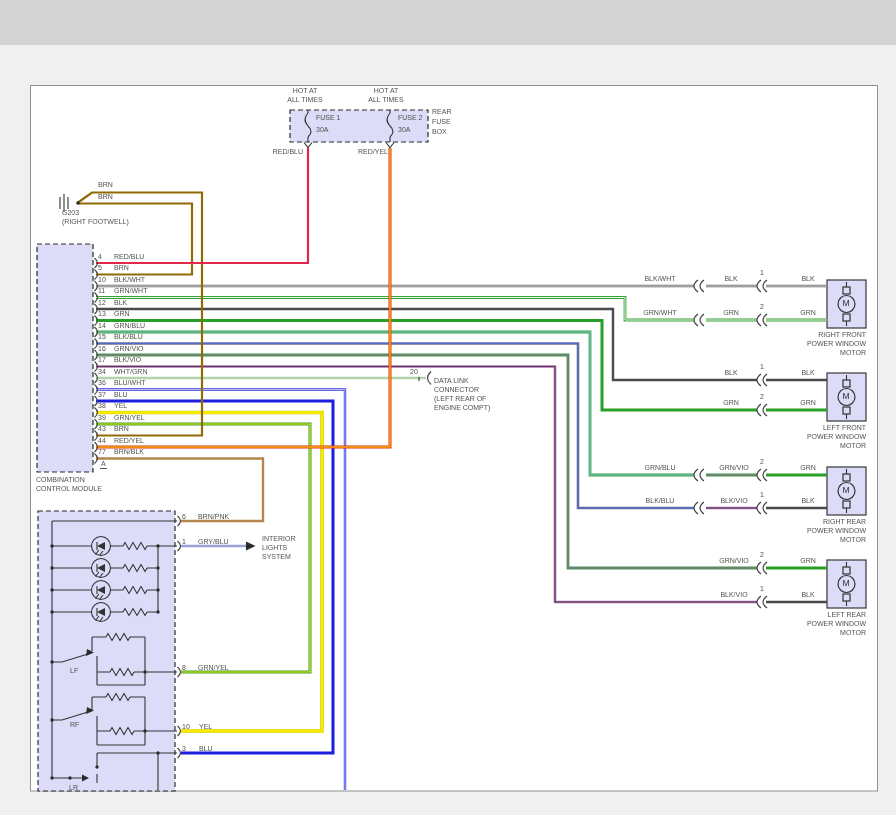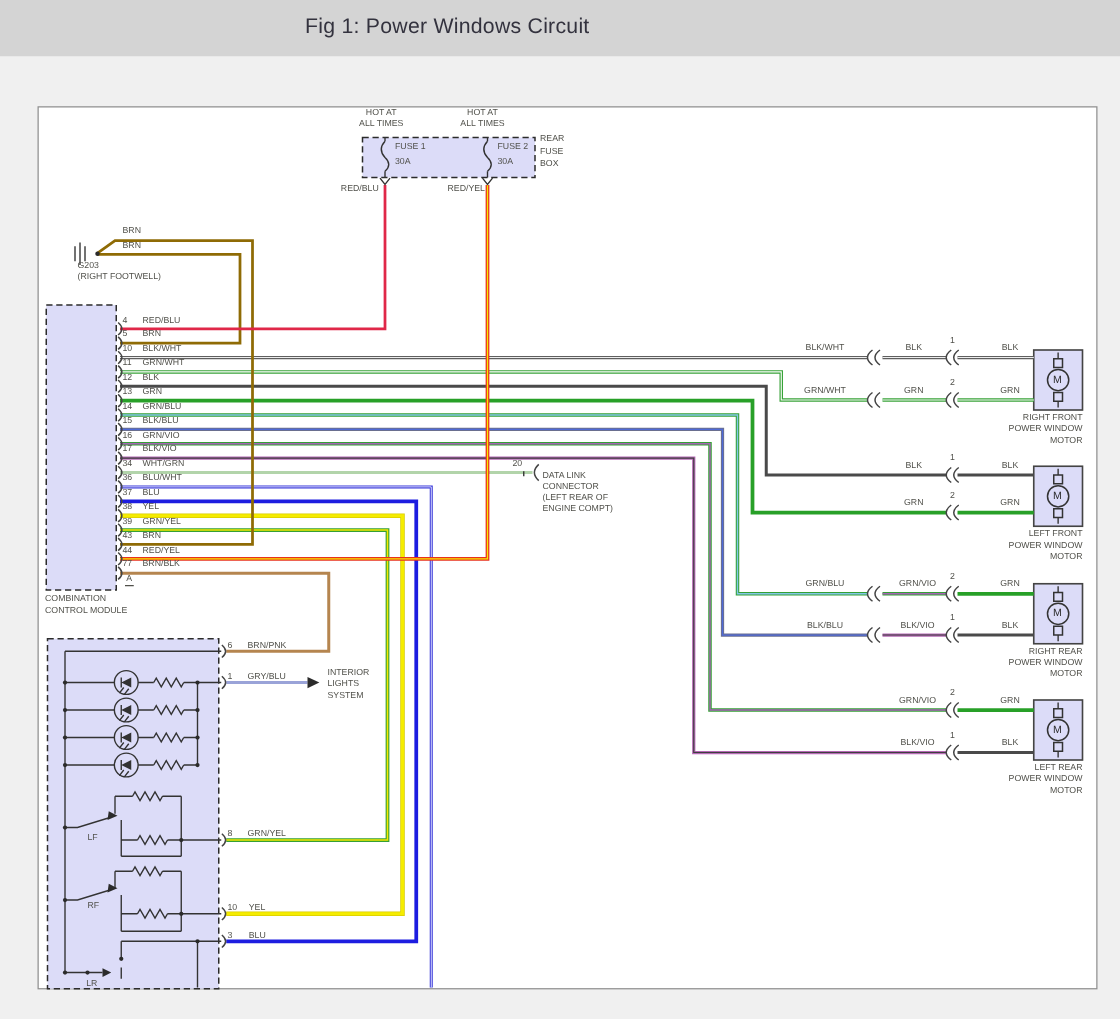--- a/index.html
+++ b/index.html
@@ -12,21 +12,20 @@
   .c{transform:translateX(-50%);}
   .r{transform:translateX(-100%);}
   .m{font-size:8.5px;color:#2d2d2d;}
   .ua{border-bottom:1px solid #51514b;padding:0 1px;}
 </style>
 </head>
 <body>
 
 <div id="stage">
   <div class="hdr"></div>
-  <span class="ttl">Fig 1: Power Windows Circuit</span>
 
   <svg width="896" height="815" viewBox="0 0 896 815">
 
     <rect x="30.5" y="85.5" width="847" height="705.5" fill="#ffffff" stroke="#8f8f8f" stroke-width="1"></rect>
 
     <g fill="#dcdcf8" stroke="#2b2b2b" stroke-width="1.2" stroke-dasharray="5,3">
       <rect x="290" y="110" width="138" height="32"></rect>
       <rect x="37" y="244" width="56" height="228"></rect>
       <rect x="38" y="511" width="137" height="280"></rect>
     </g>

